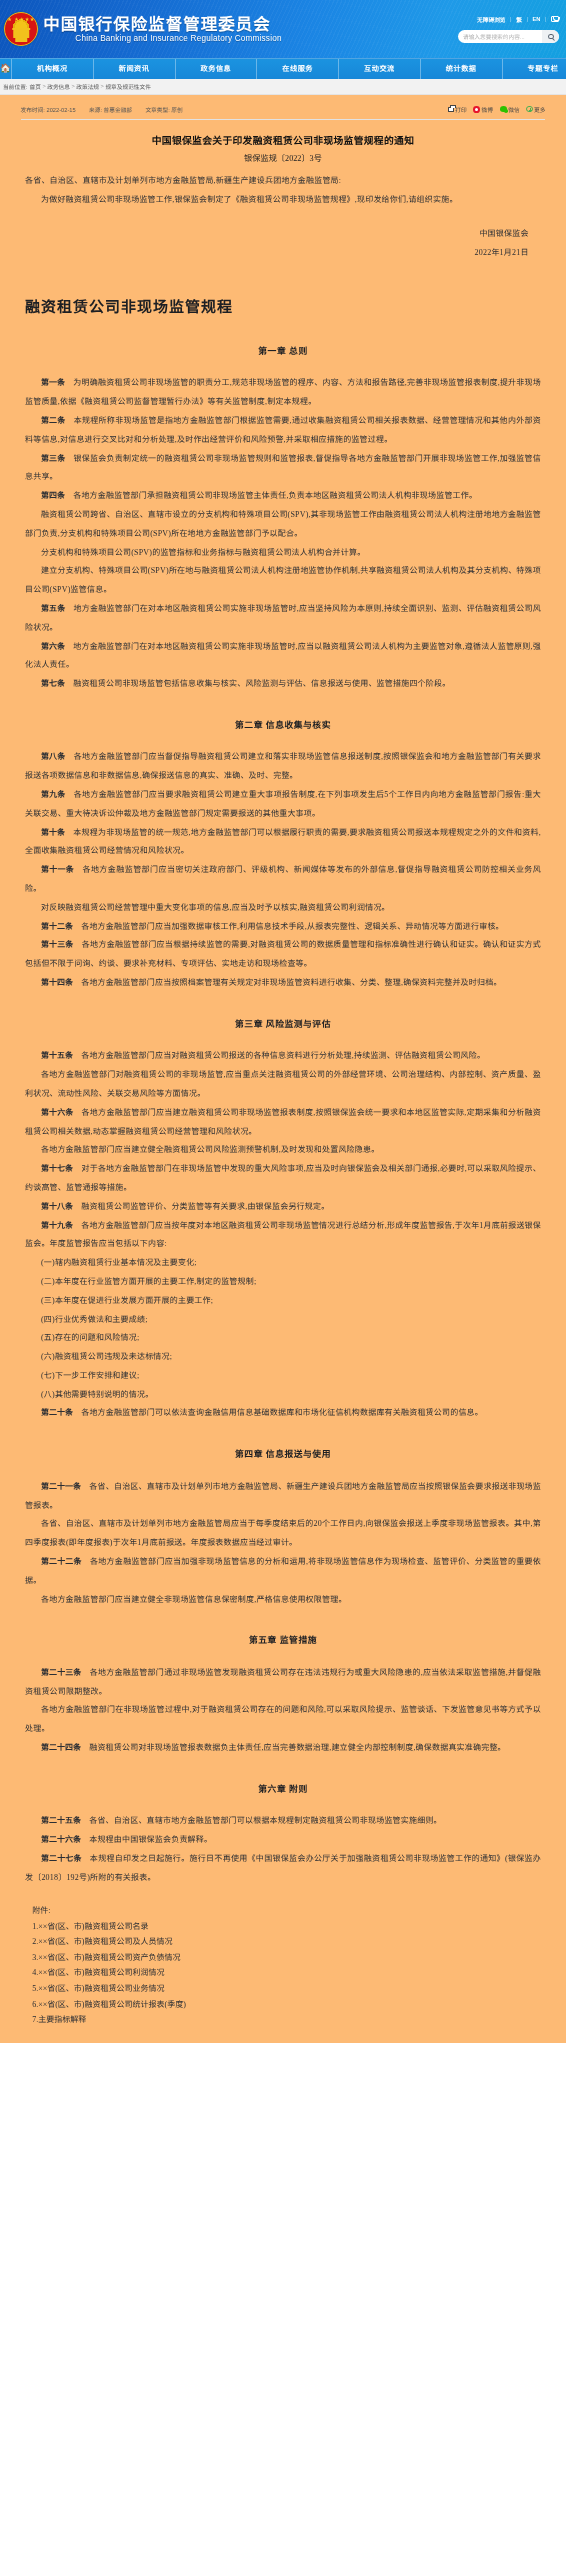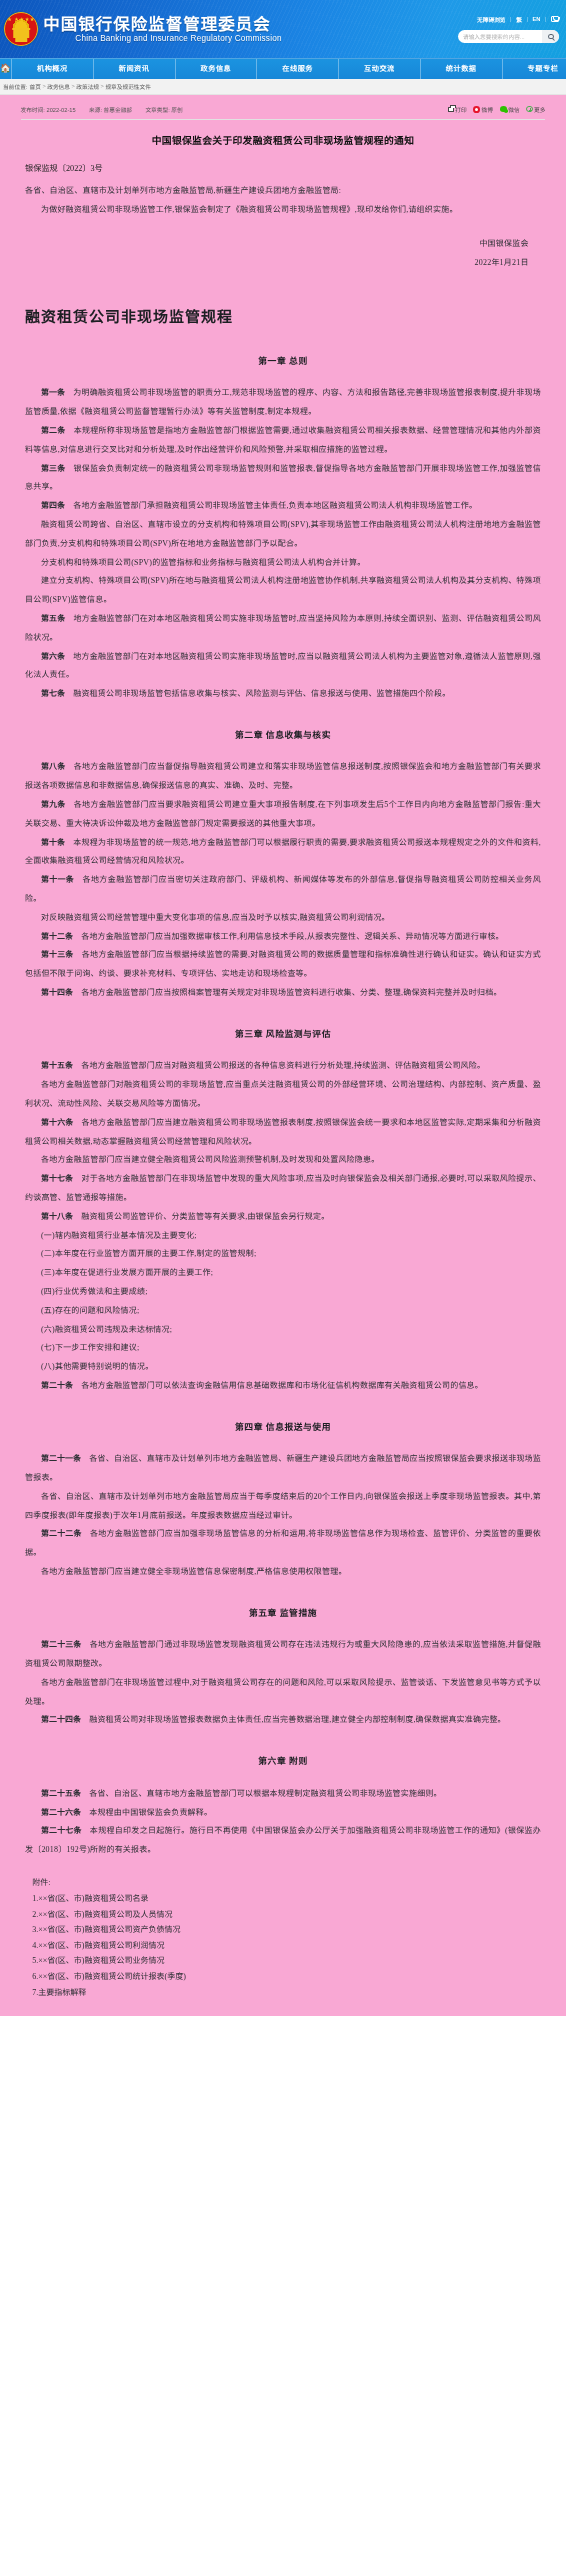--- a/index.html
+++ b/index.html
@@ -118,21 +118,21 @@
   
   .breadcrumb-bar{
     background:#f2f2f2;border-bottom:0.5px solid #e4e4e4;
     height:16px;display:flex;align-items:center;
     font-size:5.7px;color:#555;padding-left:3.1px;
   }
   .breadcrumb-bar .crumb{ color:#555;text-decoration:none;cursor:pointer; }
   .breadcrumb-bar .crumb-sep{ margin:0 1.5px;color:#999; }
 
   
-  .page-wrap{ width:566px;padding:0; background:#f9a8d4; }
+  .page-wrap{ width:566px;padding:0; background:#fdba74; }
   .meta-row{
     display:flex;align-items:center;
     padding:10.3px 20.6px 5.2px 20.6px;
     font-size:5.7px;color:#555;
   }
   .meta-item{ margin-right:13.4px;white-space:nowrap; }
   .share-row{ margin-left:auto;display:flex;align-items:center;gap:6.7px;font-size:5.7px;color:#444; }
   .share-btn{ display:flex;align-items:center;gap:1.5px;cursor:pointer;white-space:nowrap; }
   .ic{ display:inline-block;flex:none; }
   .ic-print{ width:6.2px;height:5.7px;border:0.7px solid #444;border-radius:0.5px;position:relative;background:#fff; }
@@ -150,22 +150,22 @@
     padding:13.4px 25px 15.5px 25px;
     font-family:"Liberation Serif","DejaVu Serif",serif;
     color:#25282c;
   }
   .doc-title{
     text-align:center;font-size:9.8px;font-weight:bold;line-height:1.7;
     font-family:"Liberation Sans","DejaVu Sans",sans-serif;
     color:#111;letter-spacing:0.3px;
   }
   .doc-subtitle{
-    text-align:left;font-size:8.2px;line-height:2.2;margin-bottom:4.1px;
-    font-family:"Liberation Serif","DejaVu Serif",serif;color:#222;margin-top:10px;
+    text-align:center;font-size:8.2px;line-height:2.2;margin-bottom:4.1px;
+    font-family:"Liberation Serif","DejaVu Serif",serif;color:#222;
   }
   .p{
     font-size:8px;line-height:2.35;text-align:justify;
     text-indent:2em;margin:0;color:#2b2e33;letter-spacing:0.2px;
   }
   .p.noindent{ text-indent:0; }
   .p.right{ text-align:right;text-indent:0;padding-right:12.4px; }
   .art-no{ font-weight:bold;font-family:"Liberation Sans","DejaVu Sans",sans-serif;letter-spacing:0; }
   .reg-title{
     text-align:left;font-size:15px;font-weight:bold;letter-spacing:1px;
@@ -309,20 +309,21 @@
         <p class="p"><span class="art-no">第十二条</span>　<span>各地方金融监管部门应当加强数据审核工作,利用信息技术手段,从报表完整性、逻辑关系、异动情况等方面进行审核。</span></p>
         <p class="p"><span class="art-no">第十三条</span>　<span>各地方金融监管部门应当根据持续监管的需要,对融资租赁公司的数据质量管理和指标准确性进行确认和证实。确认和证实方式包括但不限于问询、约谈、要求补充材料、专项评估、实地走访和现场检查等。</span></p>
         <p class="p"><span class="art-no">第十四条</span>　<span>各地方金融监管部门应当按照档案管理有关规定对非现场监管资料进行收集、分类、整理,确保资料完整并及时归档。</span></p>
         <div class="chapter">第三章 风险监测与评估</div>
         <p class="p"><span class="art-no">第十五条</span>　<span>各地方金融监管部门应当对融资租赁公司报送的各种信息资料进行分析处理,持续监测、评估融资租赁公司风险。</span></p>
         <p class="p"><span>各地方金融监管部门对融资租赁公司的非现场监管,应当重点关注融资租赁公司的外部经营环境、公司治理结构、内部控制、资产质量、盈利状况、流动性风险、关联交易风险等方面情况。</span></p>
         <p class="p"><span class="art-no">第十六条</span>　<span>各地方金融监管部门应当建立融资租赁公司非现场监管报表制度,按照银保监会统一要求和本地区监管实际,定期采集和分析融资租赁公司相关数据,动态掌握融资租赁公司经营管理和风险状况。</span></p>
         <p class="p"><span>各地方金融监管部门应当建立健全融资租赁公司风险监测预警机制,及时发现和处置风险隐患。</span></p>
         <p class="p"><span class="art-no">第十七条</span>　<span>对于各地方金融监管部门在非现场监管中发现的重大风险事项,应当及时向银保监会及相关部门通报,必要时,可以采取风险提示、约谈高管、监管通报等措施。</span></p>
         <p class="p"><span class="art-no">第十八条</span>　<span>融资租赁公司监管评价、分类监管等有关要求,由银保监会另行规定。</span></p>
+        <p class="p"><span class="art-no">第十九条</span>　<span>各地方金融监管部门应当按年度对本地区融资租赁公司非现场监管情况进行总结分析,形成年度监管报告,于次年1月底前报送银保监会。年度监管报告应当包括以下内容:</span></p>
         <p class="p"><span>(一)辖内融资租赁行业基本情况及主要变化;</span></p>
         <p class="p"><span>(二)本年度在行业监管方面开展的主要工作,制定的监管规制;</span></p>
         <p class="p"><span>(三)本年度在促进行业发展方面开展的主要工作;</span></p>
         <p class="p"><span>(四)行业优秀做法和主要成绩;</span></p>
         <p class="p"><span>(五)存在的问题和风险情况;</span></p>
         <p class="p"><span>(六)融资租赁公司违规及未达标情况;</span></p>
         <p class="p"><span>(七)下一步工作安排和建议;</span></p>
         <p class="p"><span>(八)其他需要特别说明的情况。</span></p>
         <p class="p"><span class="art-no">第二十条</span>　<span>各地方金融监管部门可以依法查询金融信用信息基础数据库和市场化征信机构数据库有关融资租赁公司的信息。</span></p>
         <div class="chapter">第四章 信息报送与使用</div>

